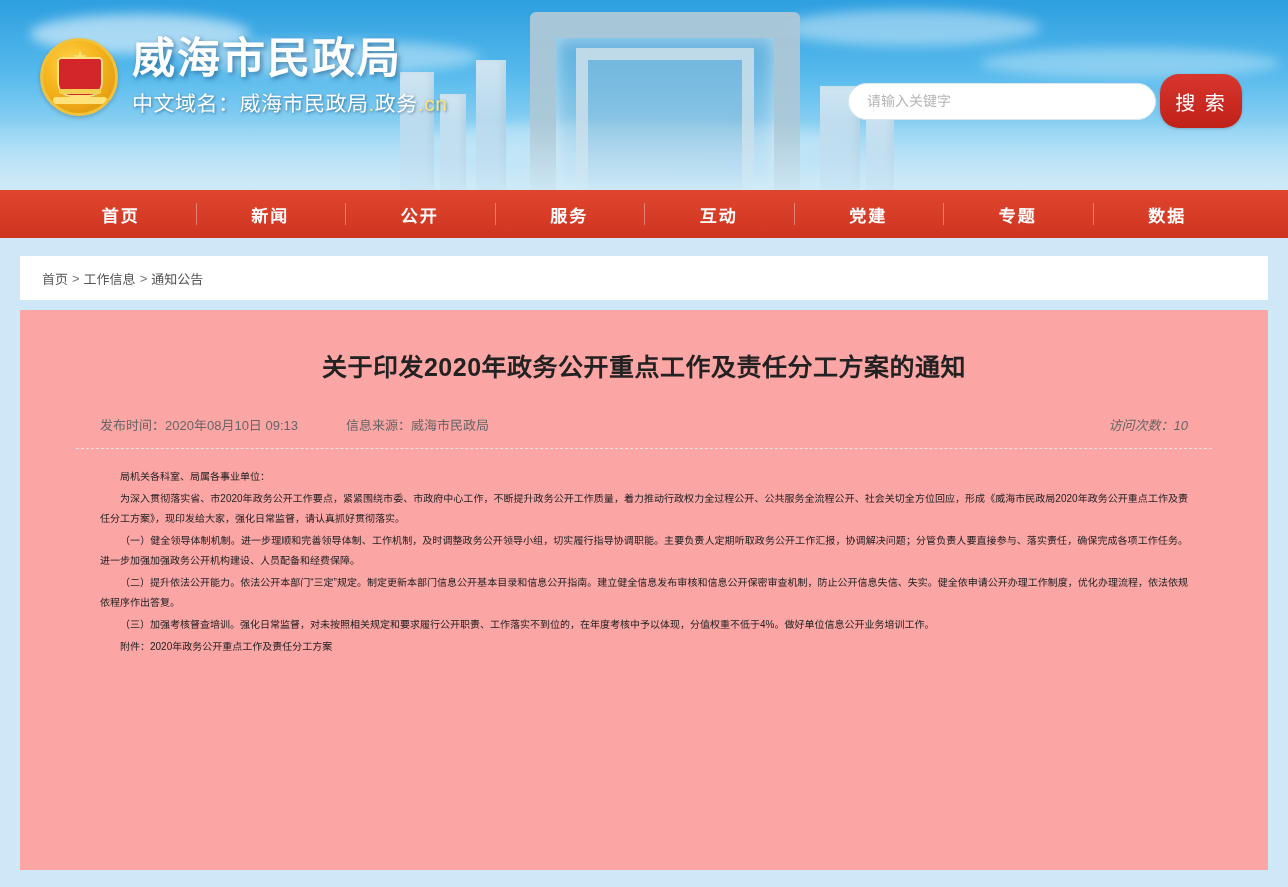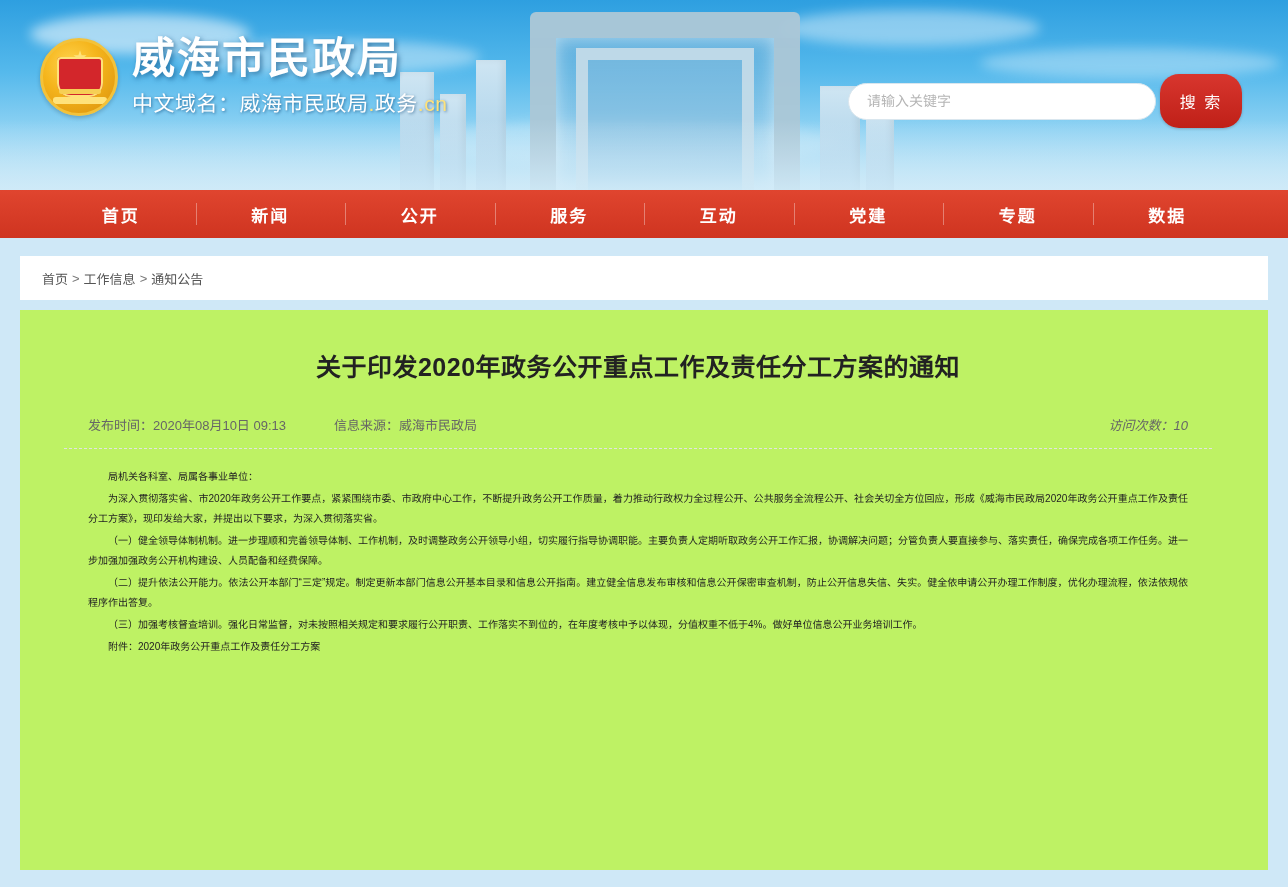--- a/index.html
+++ b/index.html
@@ -153,21 +153,21 @@
     outline: none;
     font-family: "Liberation Sans", sans-serif;
   }
   .search-input::placeholder { color: #b5b5b5; }
   .search-btn {
     width: 82px; height: 54px;
     border: none;
     border-radius: 19px;
     background: linear-gradient(180deg, #d8362e, #bf2018);
     color: #fff;
-    font-size: 16px;
+    font-size: 20px;
     letter-spacing: 2px;
     cursor: pointer;
     font-family: "Liberation Sans", sans-serif;
     box-shadow: 0 1px 3px rgba(0,0,0,.2);
   }
 
   
   .nav {
     width: 1288px;
     height: 48px;
@@ -214,23 +214,23 @@
   }
   .crumb-bar a {
     color: #555;
     text-decoration: none;
     cursor: pointer;
   }
   .crumb-sep { margin: 0 4px; color: #777; }
 
   .article {
     margin-top: 10px;
-    background: #bef264;
+    background: #fca5a5;
     min-height: 560px;
-    padding: 34px 56px 20px 44px;
+    padding: 34px 56px 20px 56px;
   }
   .art-title {
     text-align: center;
     font-size: 25px;
     font-weight: bold;
     color: #222;
     letter-spacing: .5px;
     line-height: 1.4;
     margin: 6px 0 30px 0;
   }
@@ -328,20 +328,20 @@
       <span class="meta-source">
         <span>信息来源：</span><span>威海市民政局</span>
       </span>
       <span class="meta-views">
         <span>访问次数：</span><span>10</span>
       </span>
     </div>
 
     <div class="art-body">
       <p class="indent">局机关各科室、局属各事业单位：</p>
-      <p class="indent">为深入贯彻落实省、市2020年政务公开工作要点，紧紧围绕市委、市政府中心工作，不断提升政务公开工作质量，着力推动行政权力全过程公开、公共服务全流程公开、社会关切全方位回应，形成《威海市民政局2020年政务公开重点工作及责任分工方案》，现印发给大家，并提出以下要求，为深入贯彻落实省。</p>
+      <p class="indent">为深入贯彻落实省、市2020年政务公开工作要点，紧紧围绕市委、市政府中心工作，不断提升政务公开工作质量，着力推动行政权力全过程公开、公共服务全流程公开、社会关切全方位回应，形成《威海市民政局2020年政务公开重点工作及责任分工方案》，现印发给大家，强化日常监督，请认真抓好贯彻落实。</p>
       <p class="indent">（一）健全领导体制机制。进一步理顺和完善领导体制、工作机制，及时调整政务公开领导小组，切实履行指导协调职能。主要负责人定期听取政务公开工作汇报，协调解决问题；分管负责人要直接参与、落实责任，确保完成各项工作任务。进一步加强加强政务公开机构建设、人员配备和经费保障。</p>
       <p class="indent">（二）提升依法公开能力。依法公开本部门“三定”规定。制定更新本部门信息公开基本目录和信息公开指南。建立健全信息发布审核和信息公开保密审查机制，防止公开信息失信、失实。健全依申请公开办理工作制度，优化办理流程，依法依规依程序作出答复。</p>
       <p class="indent">（三）加强考核督查培训。强化日常监督，对未按照相关规定和要求履行公开职责、工作落实不到位的，在年度考核中予以体现，分值权重不低于4%。做好单位信息公开业务培训工作。</p>
       <p class="indent">附件：2020年政务公开重点工作及责任分工方案</p>
     </div>
   </div>
 </div>
 
 </body></html>

